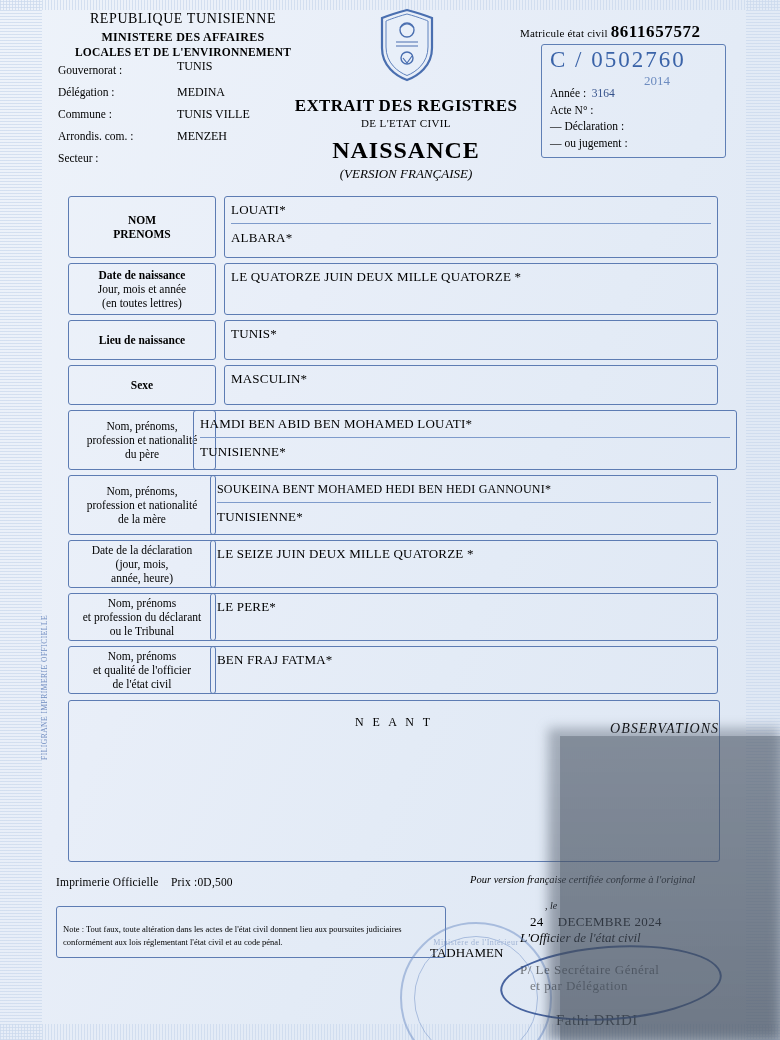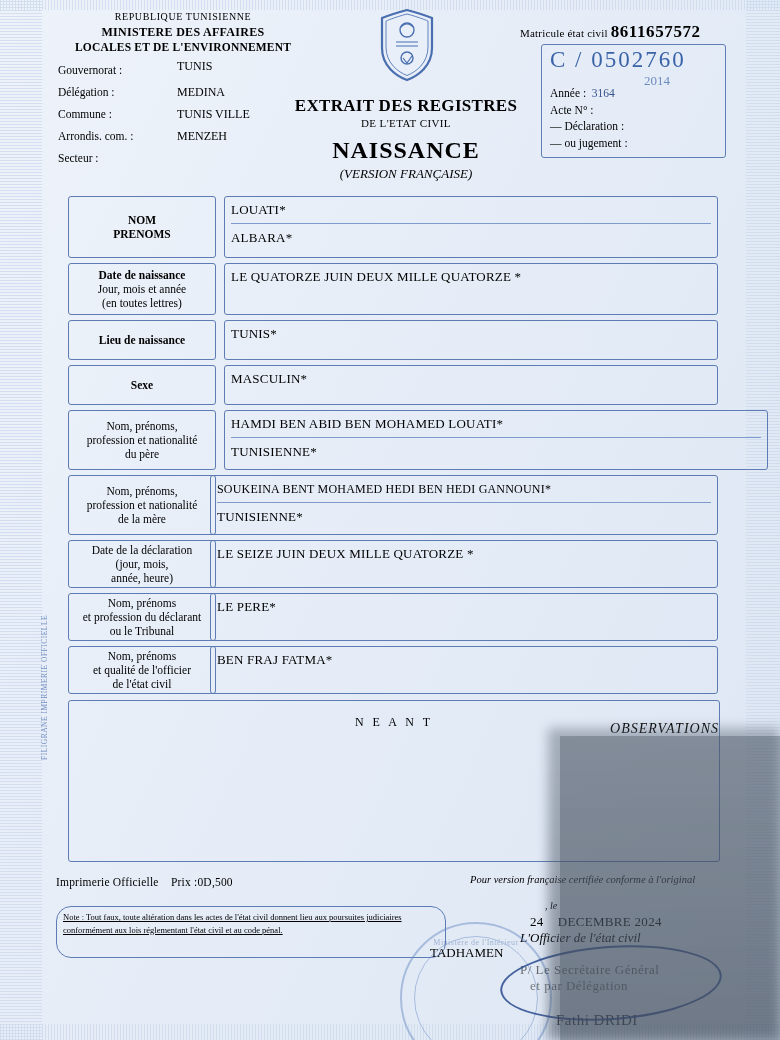--- a/index.html
+++ b/index.html
@@ -27,21 +27,21 @@
     background:repeating-linear-gradient(0deg,#cbd9ed 0px,#cbd9ed 1px,transparent 1px,transparent 3px);}
   .edge.right{right:0;top:0;width:34px;height:1040px;
     background:repeating-linear-gradient(0deg,#cbd9ed 0px,#cbd9ed 1px,transparent 1px,transparent 3px);}
   .edge.top{left:0;top:0;width:780px;height:10px;
     background:repeating-linear-gradient(90deg,#cbd9ed 0px,#cbd9ed 1px,transparent 1px,transparent 3px);}
   .edge.bottom{left:0;bottom:0;width:780px;height:16px;
     background:repeating-linear-gradient(90deg,#cbd9ed 0px,#cbd9ed 1px,transparent 1px,transparent 3px);}
 
   
   .hdr-left{position:absolute;left:58px;top:10px;width:250px;text-align:center;font-size:11.5px;line-height:1.35;letter-spacing:.2px;}
-  .hdr-left .l1{font-size:10px;letter-spacing:.6px;}
+  .hdr-left .l1{font-size:14px;letter-spacing:.6px;}
   .hdr-left .l2{font-size:12px;font-weight:bold;letter-spacing:.3px;}
   .hdr-left .l3{font-size:11.5px;font-weight:bold;}
 
   .admin{position:absolute;left:58px;top:62px;font-size:11.5px;line-height:17px;}
   .admin .row{display:flex;}
   .admin .k{width:112px;}
   .admin .v{font-size:12px;}
   .admin .v.up{position:relative;top:-4px;}
 
   .emblem{position:absolute;left:376px;top:8px;width:62px;height:74px;}
@@ -96,22 +96,22 @@
     position:absolute;left:40px;top:760px;
     font-size:7.5px;color:#6f8cc0;
     transform:rotate(-90deg);transform-origin:left top;letter-spacing:.5px;
   }
 
   
   .imprim{position:absolute;left:56px;top:876px;font-size:11.5px;letter-spacing:.2px;}
   .conforme{position:absolute;left:470px;top:874px;font-size:10.5px;font-style:italic;}
   .notebox{
     position:absolute;left:56px;top:906px;width:390px;height:52px;
-    border:1px solid #5d7cb3;border-radius:15px;
-    font-size:8.5px;line-height:12.5px;padding:4px 6px;box-sizing:border-box;text-decoration:underline;
+    border:1px solid #5d7cb3;border-radius:3px;
+    font-size:8.5px;line-height:12.5px;padding:16px 6px;box-sizing:border-box;
   }
   .place{position:absolute;left:430px;top:945px;font-size:13px;}
   .le{position:absolute;left:545px;top:900px;font-size:10px;font-style:italic;}
   .date-line{position:absolute;left:530px;top:914px;font-size:13px;letter-spacing:.3px;}
   .officier{position:absolute;left:520px;top:930px;font-size:13px;font-style:italic;}
   .sg1{position:absolute;left:520px;top:962px;font-size:13px;letter-spacing:.5px;opacity:.55;}
   .sg2{position:absolute;left:530px;top:978px;font-size:13px;letter-spacing:.5px;opacity:.5;}
   .signame{position:absolute;left:556px;top:1012px;font-size:15px;letter-spacing:.5px;opacity:.75;}
 
   
@@ -270,21 +270,21 @@
         <div class="line">MASCULIN*</div>
       </div>
     </div>
 
     <div class="row" style="height:60px;">
       <div class="lbl" style="width:148px;height:60px;flex-direction:column;">
         <div>Nom, prénoms,</div>
         <div>profession et nationalité</div>
         <div>du père</div>
       </div>
-      <div class="val" style="left:156px;width:544px;height:60px;">
+      <div class="val" style="left:125px;width:544px;height:60px;">
         <div class="line">HAMDI BEN ABID BEN MOHAMED LOUATI*</div>
         <div class="line second">TUNISIENNE*</div>
       </div>
     </div>
 
     <div class="row" style="height:60px;">
       <div class="lbl" style="width:148px;height:60px;flex-direction:column;">
         <div>Nom, prénoms,</div>
         <div>profession et nationalité</div>
         <div>de la mère</div>

